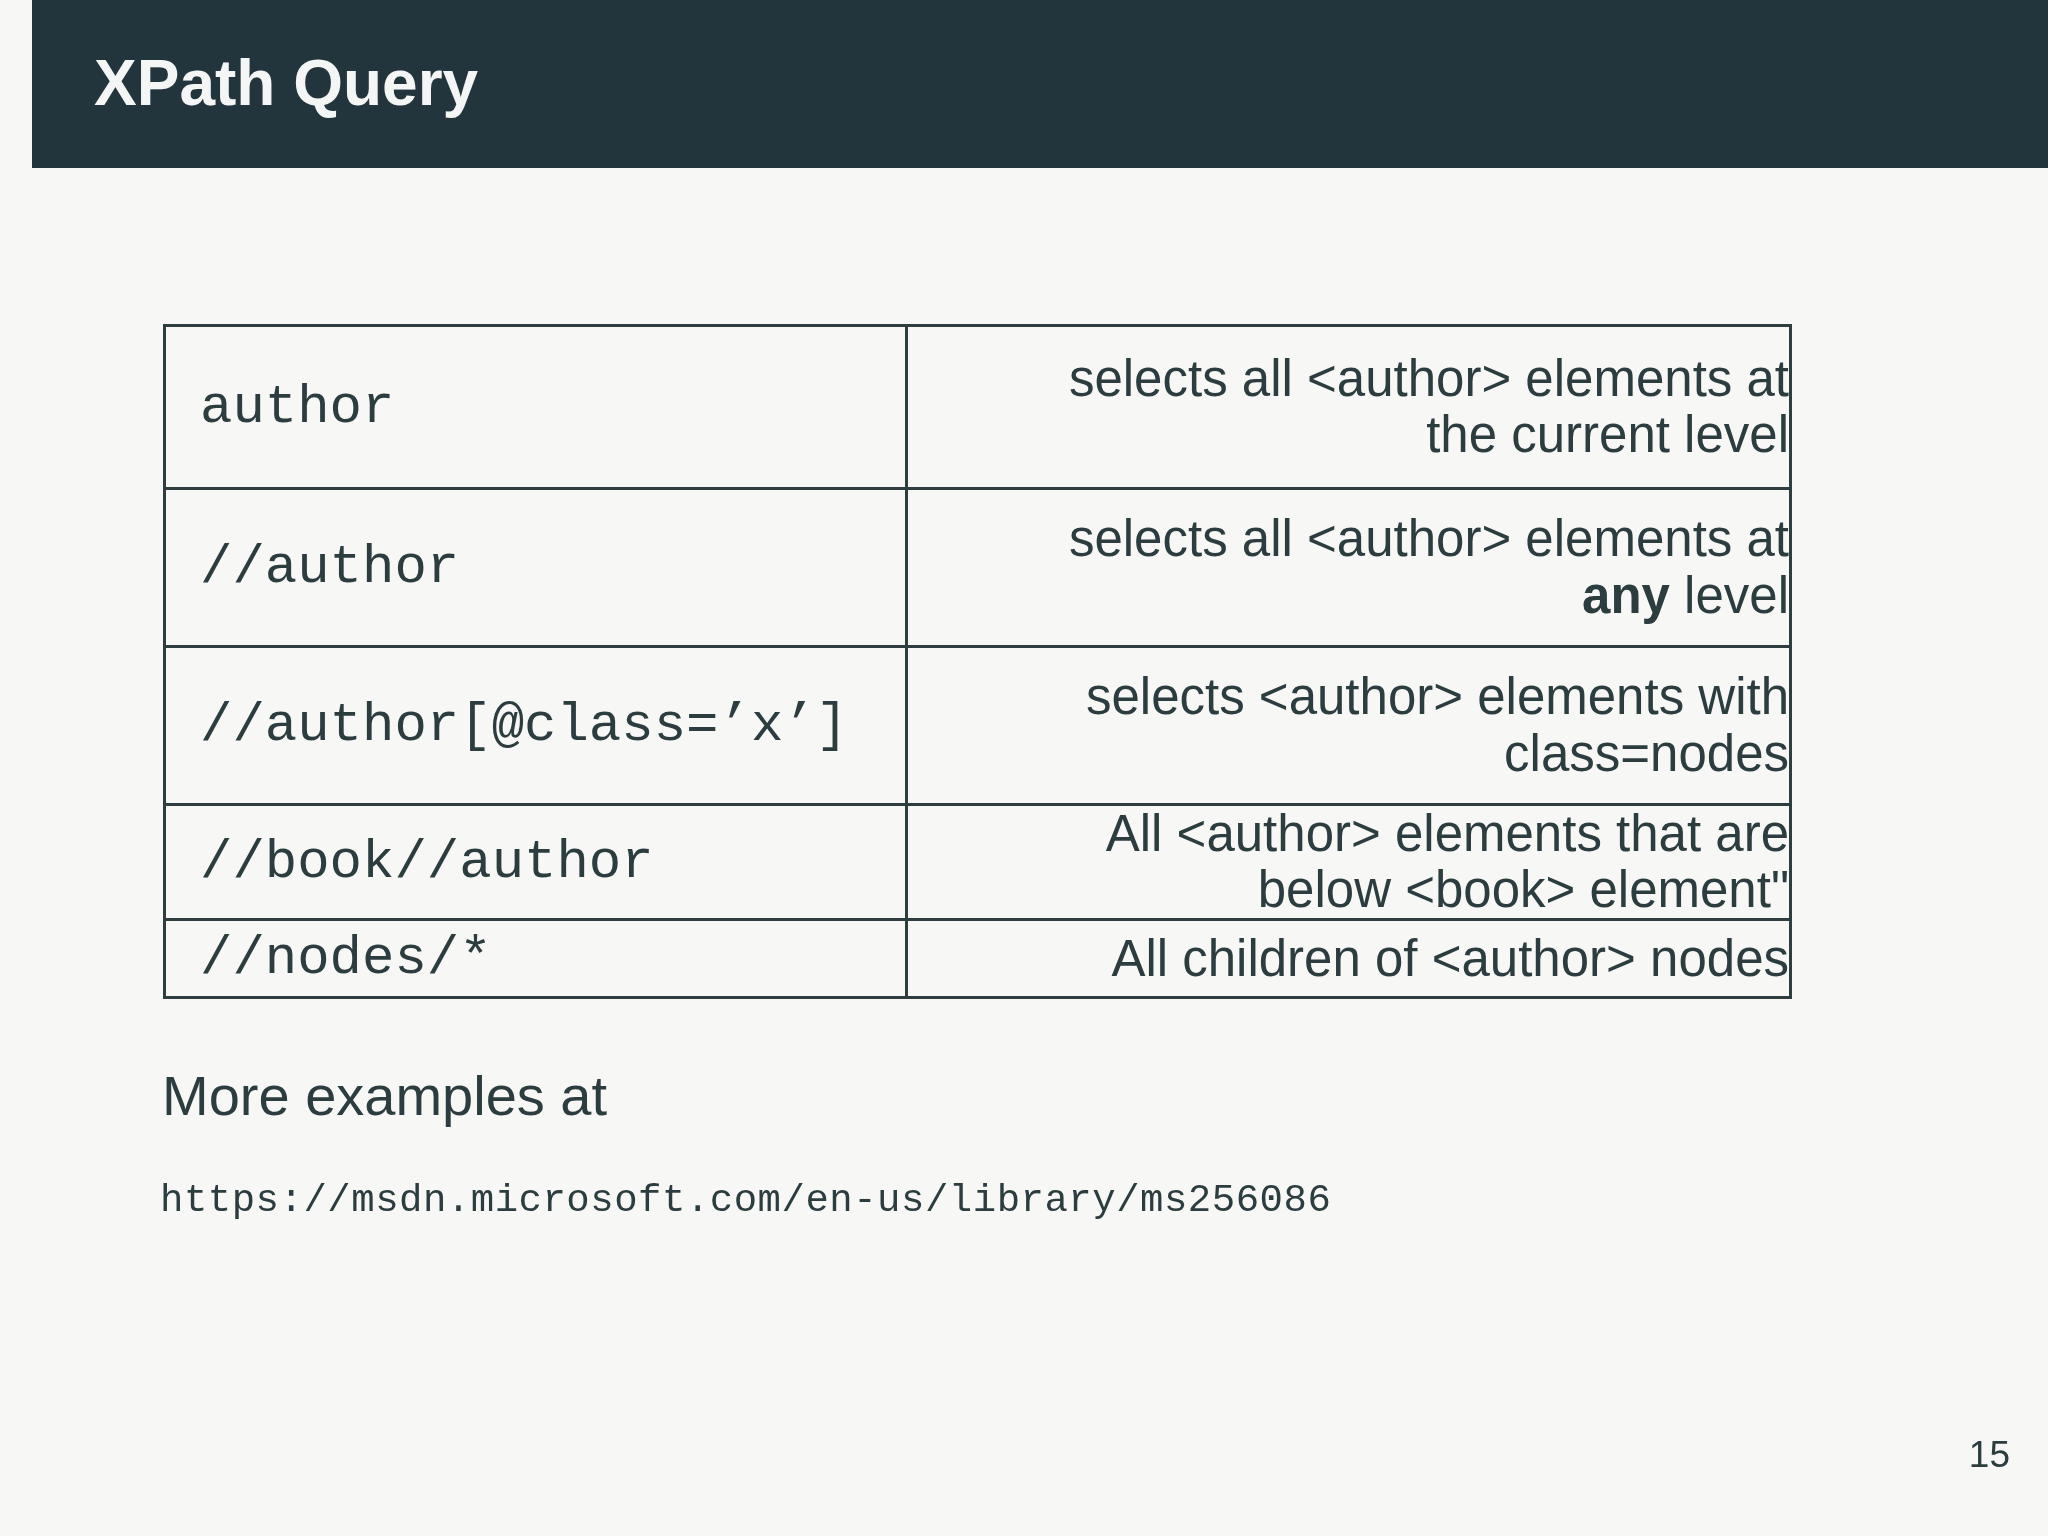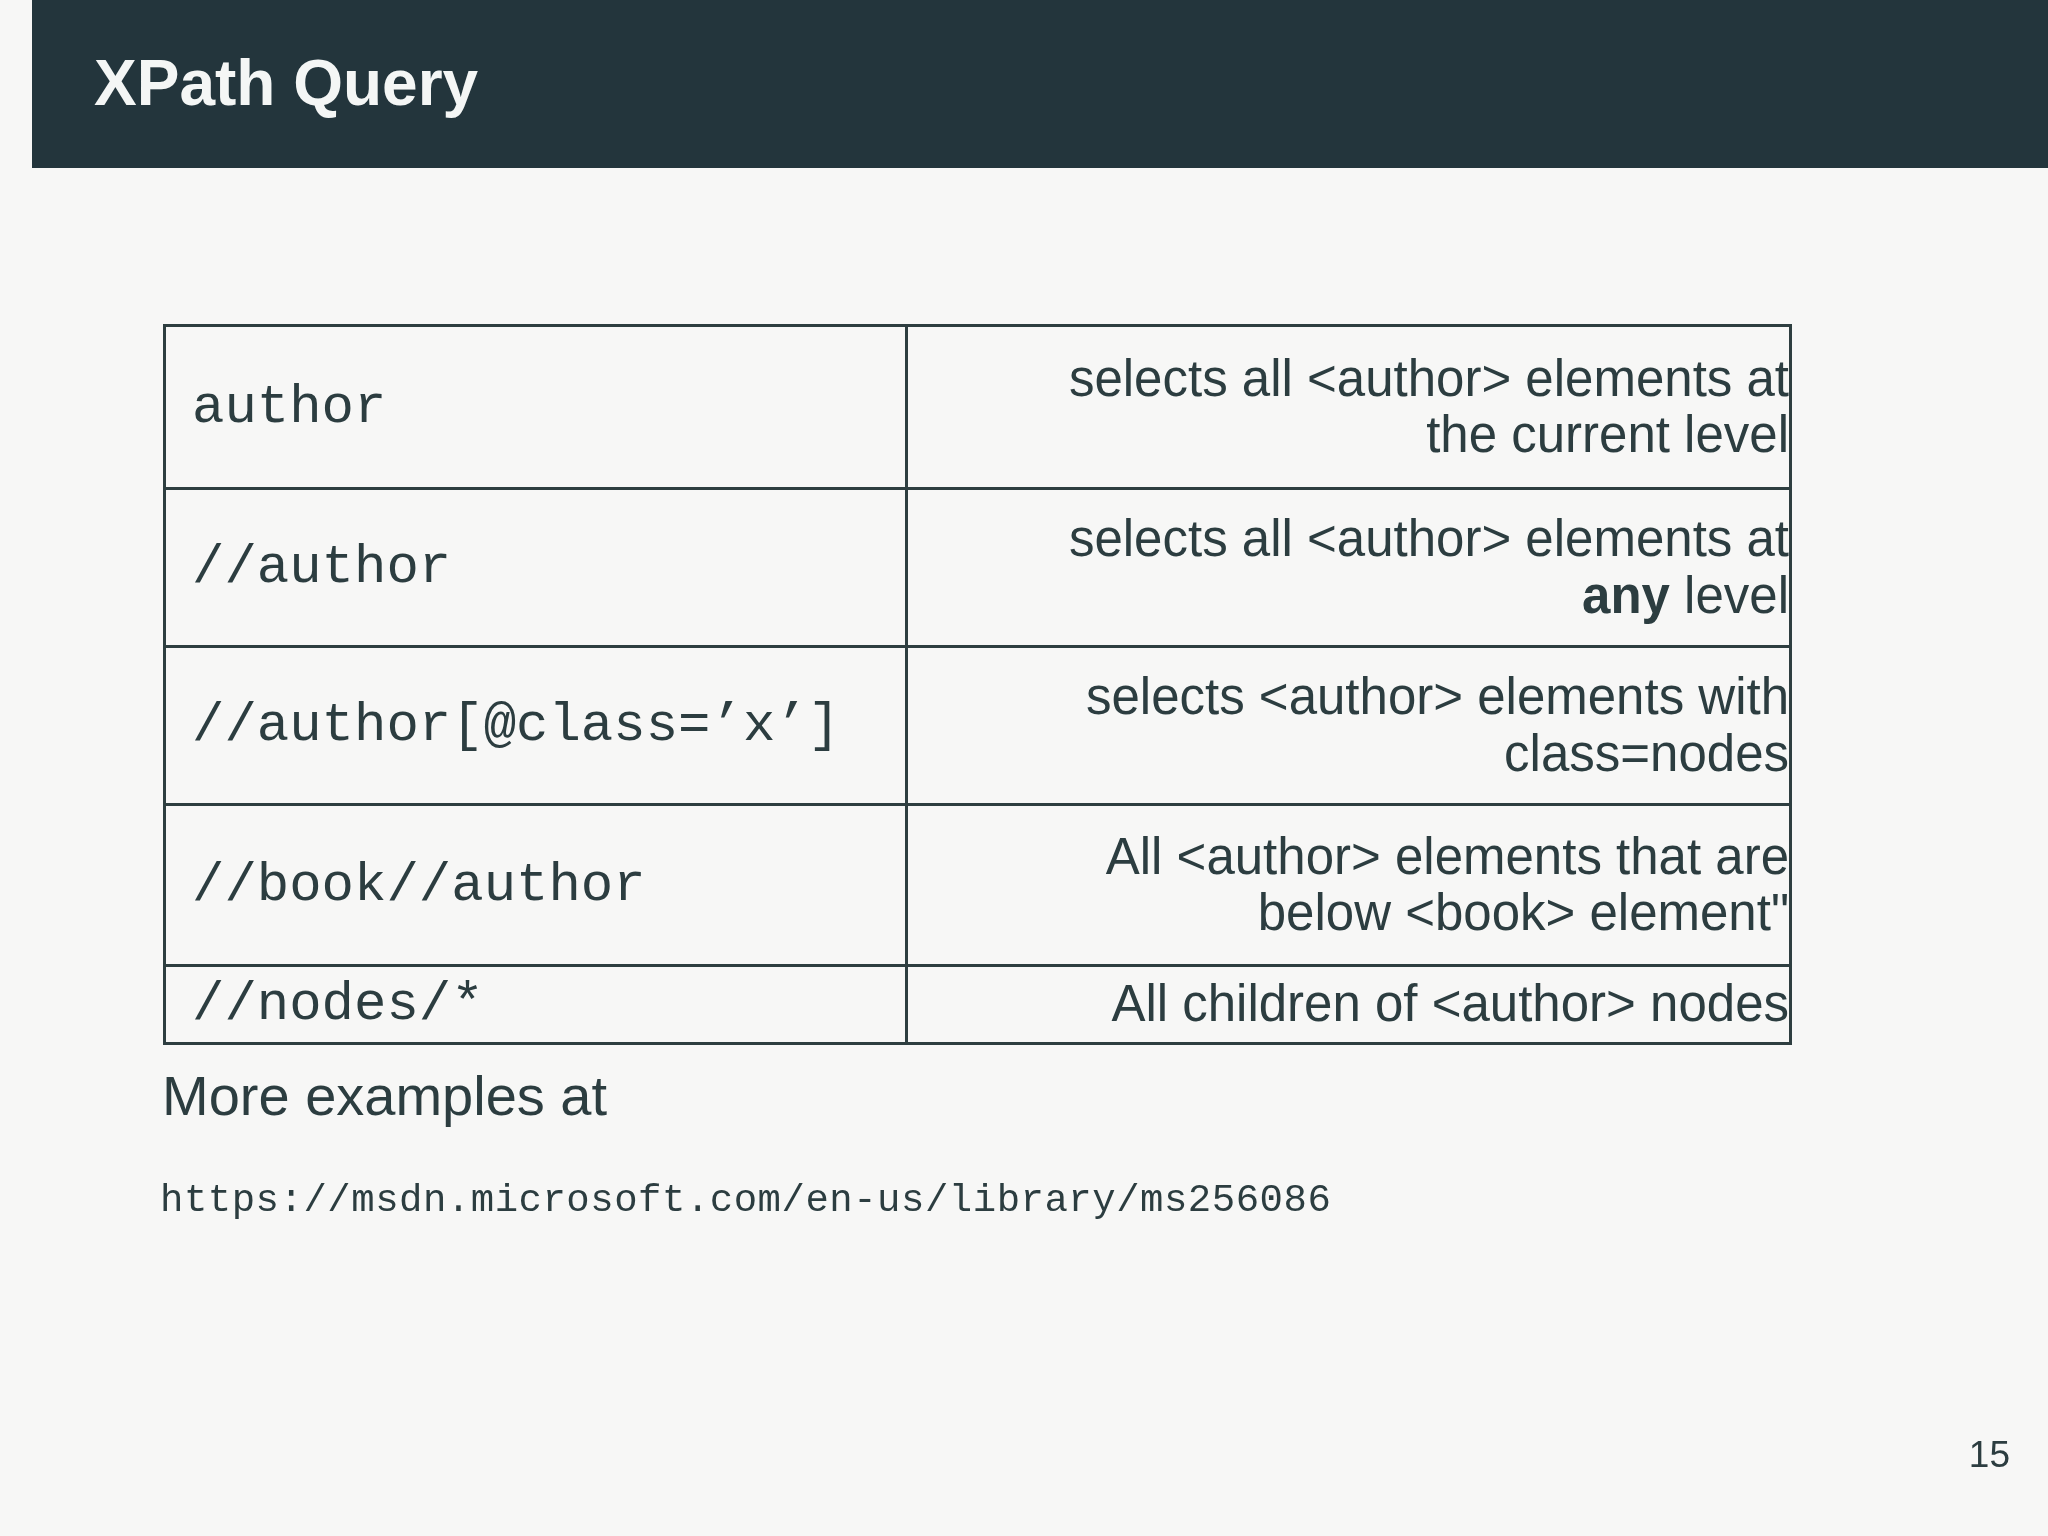--- a/index.html
+++ b/index.html
@@ -36,35 +36,35 @@
     border-collapse:collapse;
     table-layout:fixed;
   }
   .xpath-table td{
     border:3px solid var(--border);
     vertical-align:middle;
   }
   .query-cell{
     font-family:"Liberation Mono","DejaVu Sans Mono",monospace;
     font-size:54px;
-    padding-left:26px;
+    padding-left:34px;
     color:var(--text);
     white-space:nowrap;
   }
   .desc-cell{
     text-align:right;
     font-size:51px;
     line-height:1.1;
     color:var(--text);
   }
   .desc-line{white-space:nowrap}
   .xpath-table tr:nth-child(1){height:163px}
   .xpath-table tr:nth-child(2){height:158px}
   .xpath-table tr:nth-child(3){height:158px}
-  .xpath-table tr:nth-child(4){height:161px}
+  .xpath-table tr:nth-child(4){height:115px}
   .xpath-table tr:nth-child(5){height:78px}
   .more-examples{
     position:absolute;left:162px;top:1062px;
     font-size:56px;line-height:1.2;
     white-space:nowrap;
   }
   .examples-url{
     position:absolute;left:160px;top:1178px;
     font-family:"Liberation Mono","DejaVu Sans Mono",monospace;
     font-size:39px;line-height:1.2;

